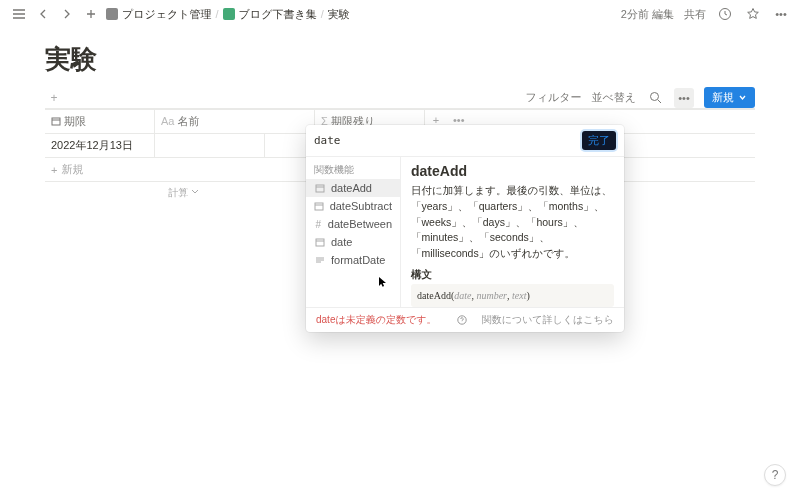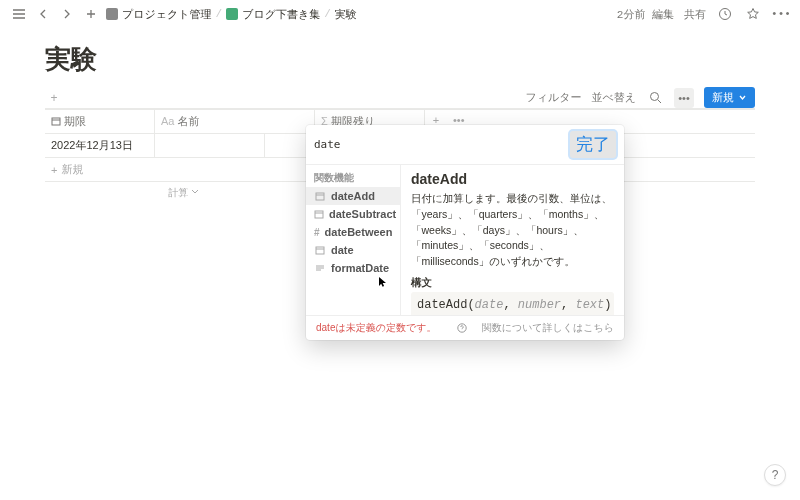--- a/index.html
+++ b/index.html
@@ -1,17 +1,17 @@
 <!DOCTYPE html>
 <html><head>
 <meta charset="utf-8">
 <style>
   * { box-sizing: border-box; margin: 0; padding: 0; }
   body { font-family: -apple-system, BlinkMacSystemFont, "Segoe UI", sans-serif; font-size: 12px; color: #37352f; background: #fff; width: 800px; height: 500px; overflow: hidden; position: relative; }
-  .topbar { display: flex; align-items: center; height: 28px; padding: 0 10px; gap: 6px; font-family: Liberation Mono, monospace; }
+  .topbar { display: flex; align-items: center; height: 28px; padding: 0 10px; gap: 6px; }
   .topbar .left { display: flex; align-items: center; gap: 6px; flex: 1; }
   .topbar .right { display: flex; align-items: center; gap: 10px; color: #787774; font-size: 11px; }
   .icon-btn { width: 18px; height: 18px; display: inline-flex; align-items: center; justify-content: center; color: #787774; cursor: pointer; }
   .breadcrumb { display: flex; align-items: center; gap: 4px; font-size: 11px; color: #37352f; }
   .breadcrumb .sep { color: #ccc; }
   .page-emoji { width: 12px; height: 12px; background: #888; display: inline-block; border-radius: 2px; }
   .content { padding: 10px 45px 0 45px; }
   .title { font-size: 26px; font-weight: 700; margin: 4px 0 10px 0; }
   .tabs-row { display: flex; align-items: center; border-bottom: 1px solid #e9e9e7; }
   .tab { display: flex; align-items: center; gap: 4px; padding: 4px 6px; font-size: 11px; color: #37352f; border-bottom: 2px solid #37352f; margin-bottom: -1px; }
@@ -28,32 +28,32 @@
   .cell.remain { width: 110px; }
   .cell.add { flex: 0 0 22px; border-right: none; text-align: center; color: #aaa; }
   .cell.menu { flex: 1; border-right: none; color: #aaa; }
   .trow .cell { color: #37352f; }
   .newrow { display: flex; align-items: center; gap: 4px; padding: 4px 6px; color: #aaa; font-size: 11px; border-bottom: 1px solid #e9e9e7;}
   .calc { text-align: right; font-size: 10px; color: #aaa; padding: 4px 6px; width: 160px; }
 
   .formula-pop { position: absolute; left: 306px; top: 125px; width: 318px; background: #fff; border-radius: 4px; box-shadow: 0 8px 24px rgba(0,0,0,0.18), 0 0 0 1px rgba(15,15,15,0.05); }
   .formula-input-row { display: flex; align-items: center; padding: 6px 8px; border-bottom: 1px solid #eee; }
   .formula-input { flex: 1; font-family: ui-monospace, Menlo, monospace; font-size: 11px; color: #37352f; }
-  .done-btn { background: #e5e5e5; color: #2383e2; border-radius: 3px; padding: 2px 6px; font-size: 17px; margin-left: 6px; box-shadow: 0 0 0 2px #cde4fb; }
+  .done-btn { background: #0f172a; color: #2383e2; border-radius: 3px; padding: 2px 6px; font-size: 11px; margin-left: 6px; box-shadow: 0 0 0 2px #cde4fb; }
   .formula-body { display: flex; }
-  .fn-list { width: 95px; border-right: 1px solid #eee; padding: 4px 0; font-weight: bold; }
+  .fn-list { width: 95px; border-right: 1px solid #eee; padding: 4px 0; }
   .fn-header { font-size: 10px; color: #999; padding: 2px 8px; }
   .fn-item { display: flex; align-items: center; gap: 5px; padding: 3px 8px; font-size: 11px; color: #555; }
   .fn-item.sel { background: #efefef; }
   .fn-ic { width: 12px; height: 12px; display: inline-flex; align-items: center; justify-content: center; color: #aaa; font-size: 10px; }
   .fn-doc { flex: 1; padding: 6px 10px; font-size: 10.5px; max-height: 150px; overflow: hidden; }
   .fn-doc h3 { font-size: 14px; font-weight: 700; margin-bottom: 4px; }
   .fn-desc { line-height: 1.5; margin-bottom: 6px; }
   .fn-sub { font-weight: 600; margin: 4px 0 2px 0; }
-  .codebox { background: #f7f6f3; border-radius: 3px; padding: 4px 6px; font-family: Liberation Mono, monospace; font-size: 12px; line-height: 1.5; white-space: pre; overflow: hidden; }
+  .codebox { background: #f7f6f3; border-radius: 3px; padding: 4px 6px; font-family: Liberation Serif, serif; font-size: 10px; line-height: 1.5; white-space: pre; overflow: hidden; }
   .codebox .kw { color: #999; font-style: italic; }
   .formula-footer { display: flex; align-items: center; justify-content: space-between; padding: 5px 10px; border-top: 1px solid #eee; font-size: 10px; }
   .err { color: #d9534f; }
   .help { color: #999; display: flex; align-items: center; gap: 15px; }
 
   .help-bubble { position: absolute; right: 14px; bottom: 14px; width: 22px; height: 22px; border-radius: 50%; border: 1px solid #ddd; display: flex; align-items: center; justify-content: center; color: #777; font-size: 12px; background: #fff; box-shadow: 0 1px 2px rgba(0,0,0,0.06); }
   .cursor { position: absolute; left: 378px; top: 276px; font-size: 11px; color: #000; }
 </style>
 </head>
 <body>

